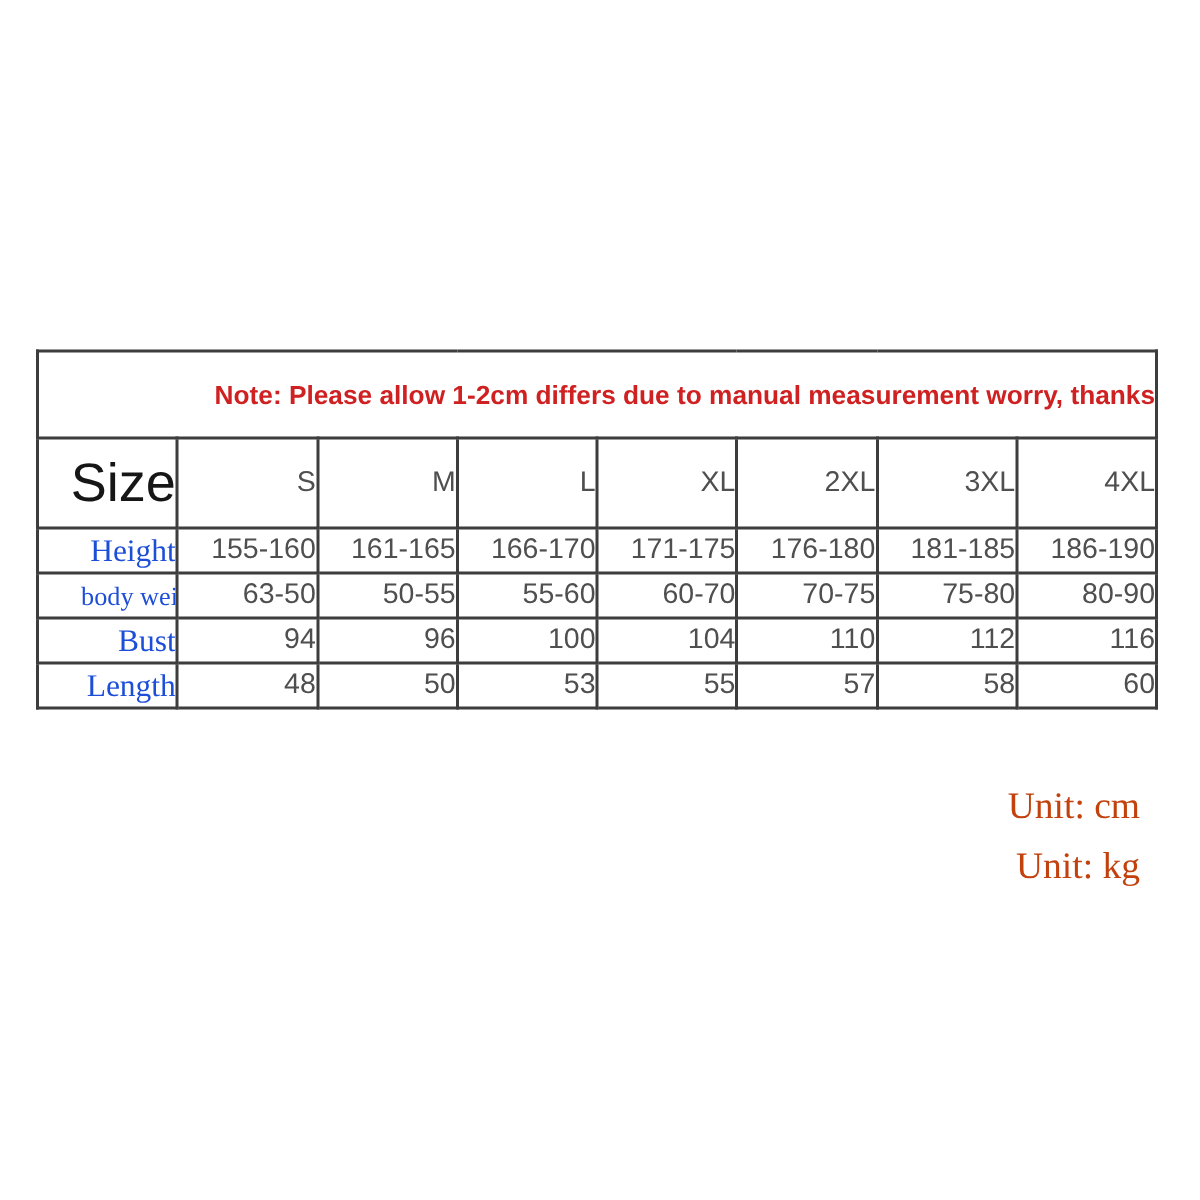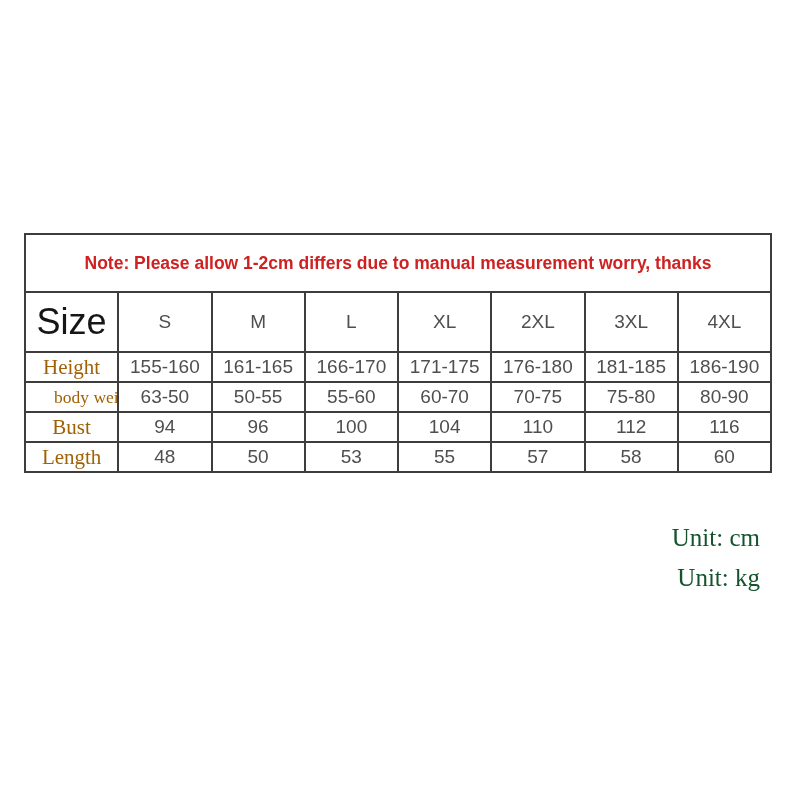--- a/index.html
+++ b/index.html
@@ -21,21 +21,21 @@
     position: absolute;
     left: 24px;
     top: 233px;
     width: 748px;
     border-collapse: collapse;
     table-layout: fixed;
     background: #ffffff;
   }
   table.size-chart td {
     border: 2px solid #3d3d3d;
-    text-align: center;
+    text-align: right;
     vertical-align: middle;
     padding: 0;
     overflow: hidden;
     white-space: nowrap;
   }
   tr.note-row td {
     height: 56px;
     font-family: "Liberation Sans", sans-serif;
     font-weight: bold;
     font-size: 17.5px;
@@ -53,34 +53,34 @@
   td.col-header {
     font-family: "Liberation Sans", sans-serif;
     font-size: 19px;
     color: #4f4f4f;
   }
   tr.data-row td { height: 28px; }
   tr.data-row.last td { height: 32px; }
   td.row-label {
     font-family: "Liberation Serif", serif;
     font-size: 21px;
-    color: #a16207;
+    color: #1d4ed8;
   }
   td.row-label.small { font-size: 17.5px; padding-left: 28px; }
   td.cell-value {
     font-family: "Liberation Sans", sans-serif;
     font-size: 19px;
     color: #4f4f4f;
     margin-top: 45px;
   }
   .unit-note {
     position: absolute;
     font-family: "Liberation Serif", serif;
     font-size: 25px;
-    color: #14532d;
+    color: #c2410c;
     right: 40px;
     text-align: right;
     white-space: nowrap;
   }
   .unit-cm { top: 524px; }
   .unit-kg { top: 564px; }
 </style>
 </head>
 <body>
 

